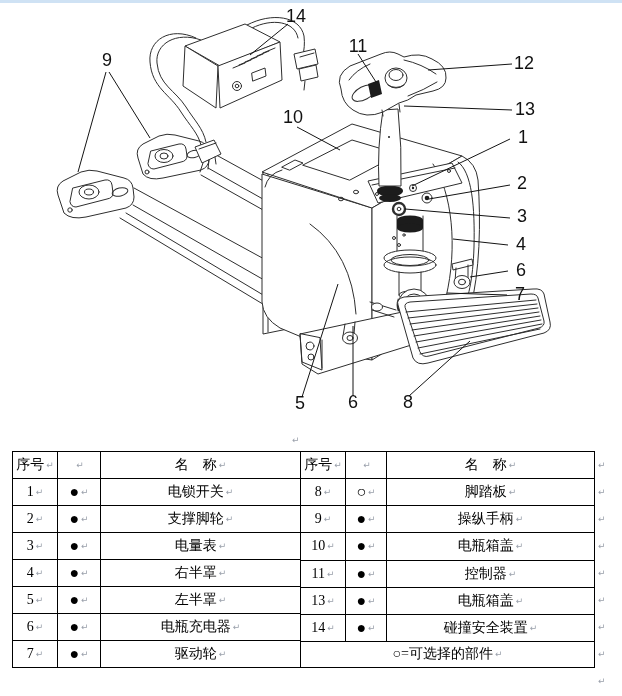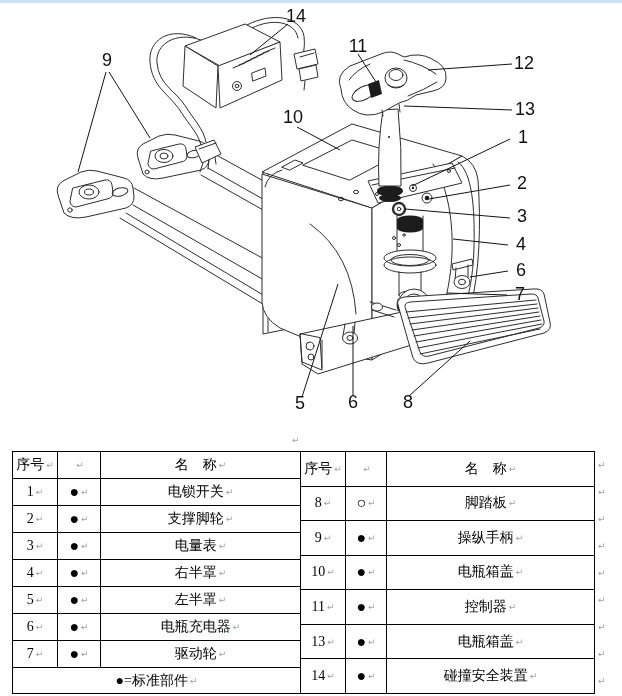--- a/index.html
+++ b/index.html
@@ -266,23 +266,20 @@
       <tr>
         <td><span>6</span><span class="pm">↵</span></td>
         <td><span class="dot">●</span><span class="pm">↵</span></td>
         <td><span>电瓶充电器</span><span class="pm">↵</span></td>
       </tr>
       <tr>
         <td><span>7</span><span class="pm">↵</span></td>
         <td><span class="dot">●</span><span class="pm">↵</span></td>
         <td><span>驱动轮</span><span class="pm">↵</span></td>
       </tr>
-      <tr class="footer">
-        <td colspan="3"><span>●=标准部件</span><span class="pm">↵</span></td>
-      </tr>
     </tbody>
       </table>
 
     <table class="right">
       <colgroup>
           <col style="width:45px">
           <col style="width:41px">
           <col style="width:208px">
         </colgroup>
       <tbody>
@@ -314,20 +311,23 @@
       <tr>
         <td><span>13</span><span class="pm">↵</span></td>
         <td><span class="dot">●</span><span class="pm">↵</span></td>
         <td><span>电瓶箱盖</span><span class="pm">↵</span></td>
       </tr>
       <tr>
         <td><span>14</span><span class="pm">↵</span></td>
         <td><span class="dot">●</span><span class="pm">↵</span></td>
         <td><span>碰撞安全装置</span><span class="pm">↵</span></td>
       </tr>
+      <tr class="footer">
+        <td colspan="3"><span>○=可选择的部件</span><span class="pm">↵</span></td>
+      </tr>
     </tbody>
       </table>
   </div>
 
   <div class="mark-col">
     <span class="pm">↵</span>
     <span class="pm">↵</span>
     <span class="pm">↵</span>
     <span class="pm">↵</span>
     <span class="pm">↵</span>

